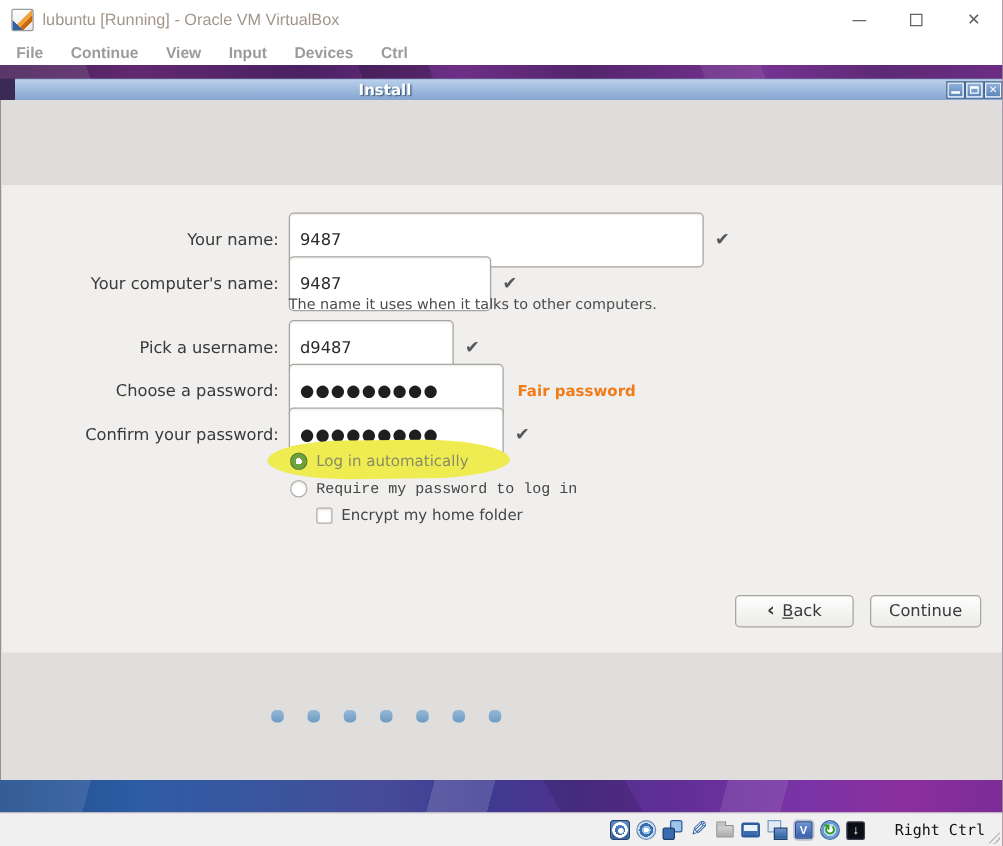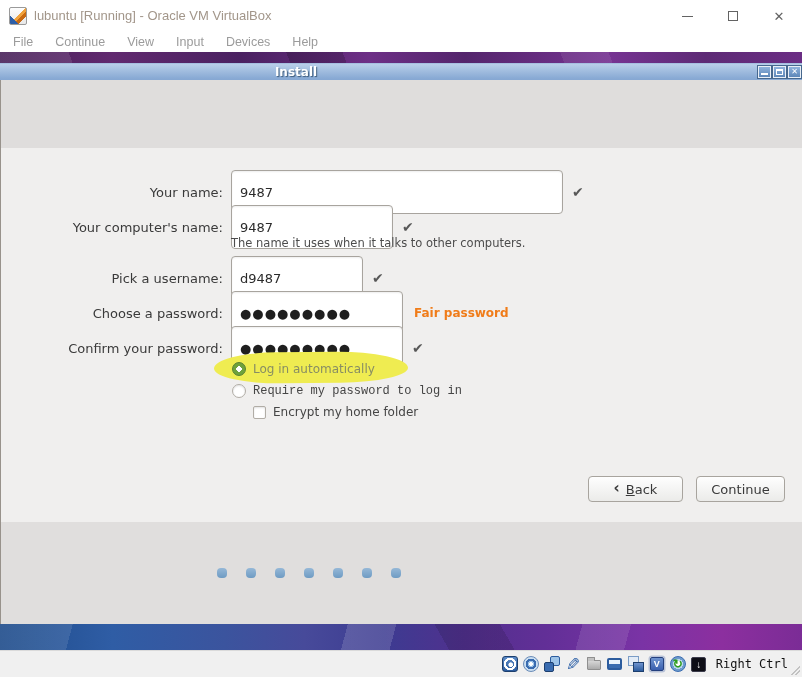--- a/index.html
+++ b/index.html
@@ -15,36 +15,36 @@
       linear-gradient(135deg,transparent 0 48%,#f0a23c 48% 62%,#c96a12 62% 78%,transparent 78%),
       linear-gradient(#fdfdfd,#e8e8e8);}
   .host-title{position:absolute;left:34px;top:8px;font-size:13px;color:#a2968a;white-space:nowrap;}
   .host-controls{position:absolute;right:0;top:0;height:32px;display:flex;}
   .hc-btn{width:46px;height:32px;display:flex;align-items:center;justify-content:center;}
   .hc-min-glyph{width:11px;height:1px;background:#636363;}
   .hc-max-glyph{width:10px;height:10px;border:1px solid #636363;box-sizing:border-box;}
   .hc-close-glyph{color:#636363;font-size:13px;line-height:1;font-family:"DejaVu Sans",sans-serif;}
   .hc-close-glyph::before{content:"✕";}
   .host-menubar{position:absolute;top:32px;left:0;right:0;height:20px;background:#fff;
-    display:flex;align-items:center;padding-left:2px;}
+    display:flex;align-items:center;padding-left:2px;font-weight:bold;}
   .menu-item{padding:0 11px;font-size:12.5px;color:#9b9b9b;}
 
   
   .screen{position:absolute;top:52px;left:0;width:802px;height:598px;background:#3a2a55;}
   .wp{position:absolute;left:0;right:0;}
   .wp-top{top:0;height:11px;background:
     linear-gradient(70deg,rgba(255,255,255,.10) 0 9%,transparent 9% 36%,rgba(0,0,0,.18) 36% 43%,transparent 43% 70%,rgba(255,255,255,.08) 70% 76%,transparent 76%),
     linear-gradient(90deg,#472058 0,#61296f 14%,#4a2161 30%,#6d2f86 46%,#54256c 58%,#763392 76%,#5d2a75 88%,#6b2d84 100%);}
   .wp-bottom{top:572px;height:26px;background:
     linear-gradient(105deg,rgba(255,255,255,.10) 0 9%,transparent 9% 43%,rgba(255,255,255,.14) 43% 49%,transparent 49% 72%,rgba(255,255,255,.10) 72% 78%,transparent 78%),
     linear-gradient(60deg,transparent 0 55%,rgba(0,0,0,.12) 55% 63%,transparent 63%),
     linear-gradient(90deg,#1d4b8a 0,#2f5da5 14%,#3b549e 28%,#474a9a 38%,#3d3b91 48%,#51308e 58%,#622f97 68%,#7a33a5 80%,#8c2f9f 90%,#7b2c96 100%);}
 
   
-  .inst-titlebar{position:absolute;top:11px;left:0;right:0;height:27px;box-sizing:border-box;
+  .inst-titlebar{position:absolute;top:11px;left:12px;right:0;height:27px;box-sizing:border-box;
     background:linear-gradient(#b9cfe9,#8aabd5 55%,#7398c6);
     border-top:1px solid #a6bfe0;border-bottom:1px solid #4d6d92;}
   .inst-title{position:absolute;left:0;top:1px;width:592px;text-align:center;
     font-size:12px;font-weight:bold;color:#fff;text-shadow:1px 1px 1px #3d5b7c;
     font-family:"DejaVu Sans",sans-serif;}
   .inst-controls{position:absolute;right:1px;top:2px;display:flex;gap:2px;}
   .ic-btn{width:13px;height:12px;box-sizing:border-box;border:1px solid #e9eff7;
     box-shadow:0 0 0 1px #46688e;background:linear-gradient(#8fb2dc,#5d87b8);
     display:flex;align-items:center;justify-content:center;}
   .ic-min-glyph{width:7px;height:2px;background:#fff;margin-top:4px;}
@@ -125,21 +125,21 @@
   .i-mouse{width:16px;height:16px;border-radius:50%;border:1px solid #3a6cb0;box-sizing:border-box;
     background:radial-gradient(circle,#fff 0 3px,#bcd8ef 3px 5px,#6e9cce 5px);
     display:flex;align-items:center;justify-content:center;}
   .i-mouse-arrows{color:#2f9e1f;font-weight:bold;font-size:12px;line-height:1;}
   .i-mouse-arrows::before{content:"↻";}
   .i-kbd{width:15px;height:15px;border:1px solid #3c3c4c;border-radius:2px;box-sizing:border-box;
     background:#0d0d16;color:#fff;font-size:10px;font-weight:bold;
     display:flex;align-items:center;justify-content:center;}
   .i-kbd-arrow::before{content:"↓";}
   .hostkey{font-family:"DejaVu Sans Mono","Liberation Mono",monospace;font-size:12px;color:#111;
-    margin-left:5px;white-space:nowrap;}
+    margin-left:19px;white-space:nowrap;}
   .grip{position:absolute;right:2px;bottom:2px;width:9px;height:9px;
     background:linear-gradient(135deg,transparent 0 46%,#c2c2c2 46% 56%,transparent 56% 70%,#c2c2c2 70% 80%,transparent 80%);}
 </style>
 </head>
 <body>
 
 <div class="stage">
 
   <div class="host-titlebar">
     <div class="vbox-logo"></div>
@@ -156,21 +156,21 @@
         </div>
     </div>
   </div>
 
   <div class="host-menubar">
     <span class="menu-item">File</span>
     <span class="menu-item">Continue</span>
     <span class="menu-item">View</span>
     <span class="menu-item">Input</span>
     <span class="menu-item">Devices</span>
-    <span class="menu-item">Help</span>
+    <span class="menu-item">Ctrl</span>
   </div>
 
   <div class="screen">
     <div class="wp wp-top"></div>
 
     <div class="inst-titlebar">
       <div class="inst-title">Install</div>
       <div class="inst-controls">
         <div class="ic-btn">
             <span class="ic-min-glyph"></span>

